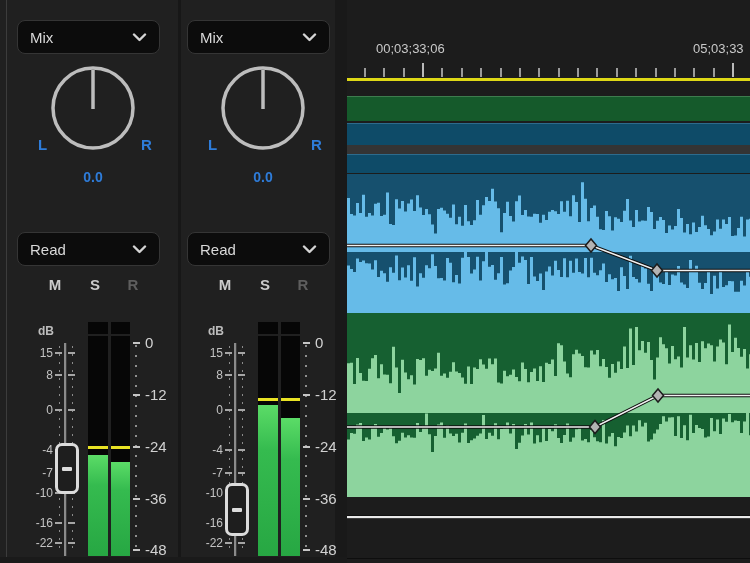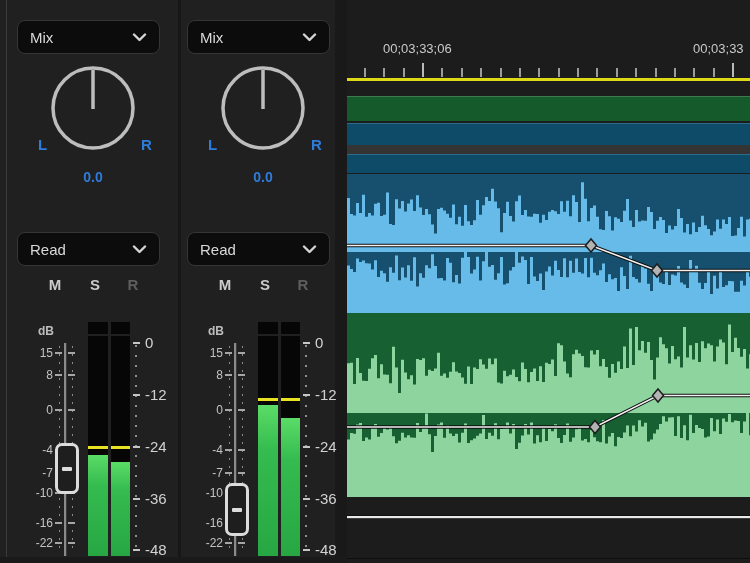--- a/index.html
+++ b/index.html
@@ -217,22 +217,22 @@
         <div class="peak" style="left: 74px; width: 20px; top: 398px; background: rgb(232, 226, 36);"></div>
         <div class="level" style="left: 74px; width: 20px; top: 405px; height: 151px; background: linear-gradient(rgb(91, 220, 103) 0%, rgb(53, 187, 79) 30%, rgb(39, 167, 67) 100%);"></div>
         <div class="peak" style="left: 97px; width: 19px; top: 398px; background: rgb(232, 226, 36);"></div>
         <div class="level" style="left: 97px; width: 19px; top: 418px; height: 138px; background: linear-gradient(rgb(91, 220, 103) 0%, rgb(53, 187, 79) 30%, rgb(39, 167, 67) 100%);"></div>
       </div>
 
     <div class="bottom-mask"></div>
   </div>
 
   <div class="timeline">
-    <span class="tc" style="left:36px">00;03;33;06</span>
-    <span class="tc" style="left:346px">00;03;33</span>
+    <span class="tc" style="left:29px">00;03;33;06</span>
+    <span class="tc" style="left:346px">05;03;33</span>
     <div class="ruler-strip" id="ruler-ticks">
         <div class="tick" style="left: 16.875px; top: 8px; height: 9px;"></div>
         <div class="tick" style="left: 36.25px; top: 8px; height: 9px;"></div>
         <div class="tick" style="left: 55.625px; top: 8px; height: 9px;"></div>
         <div class="tick tall" style="left: 75px; top: 3px; height: 14px;"></div>
         <div class="tick" style="left: 94.375px; top: 8px; height: 9px;"></div>
         <div class="tick" style="left: 113.75px; top: 8px; height: 9px;"></div>
         <div class="tick" style="left: 133.125px; top: 8px; height: 9px;"></div>
         <div class="tick" style="left: 152.5px; top: 8px; height: 9px;"></div>
         <div class="tick" style="left: 171.875px; top: 8px; height: 9px;"></div>

